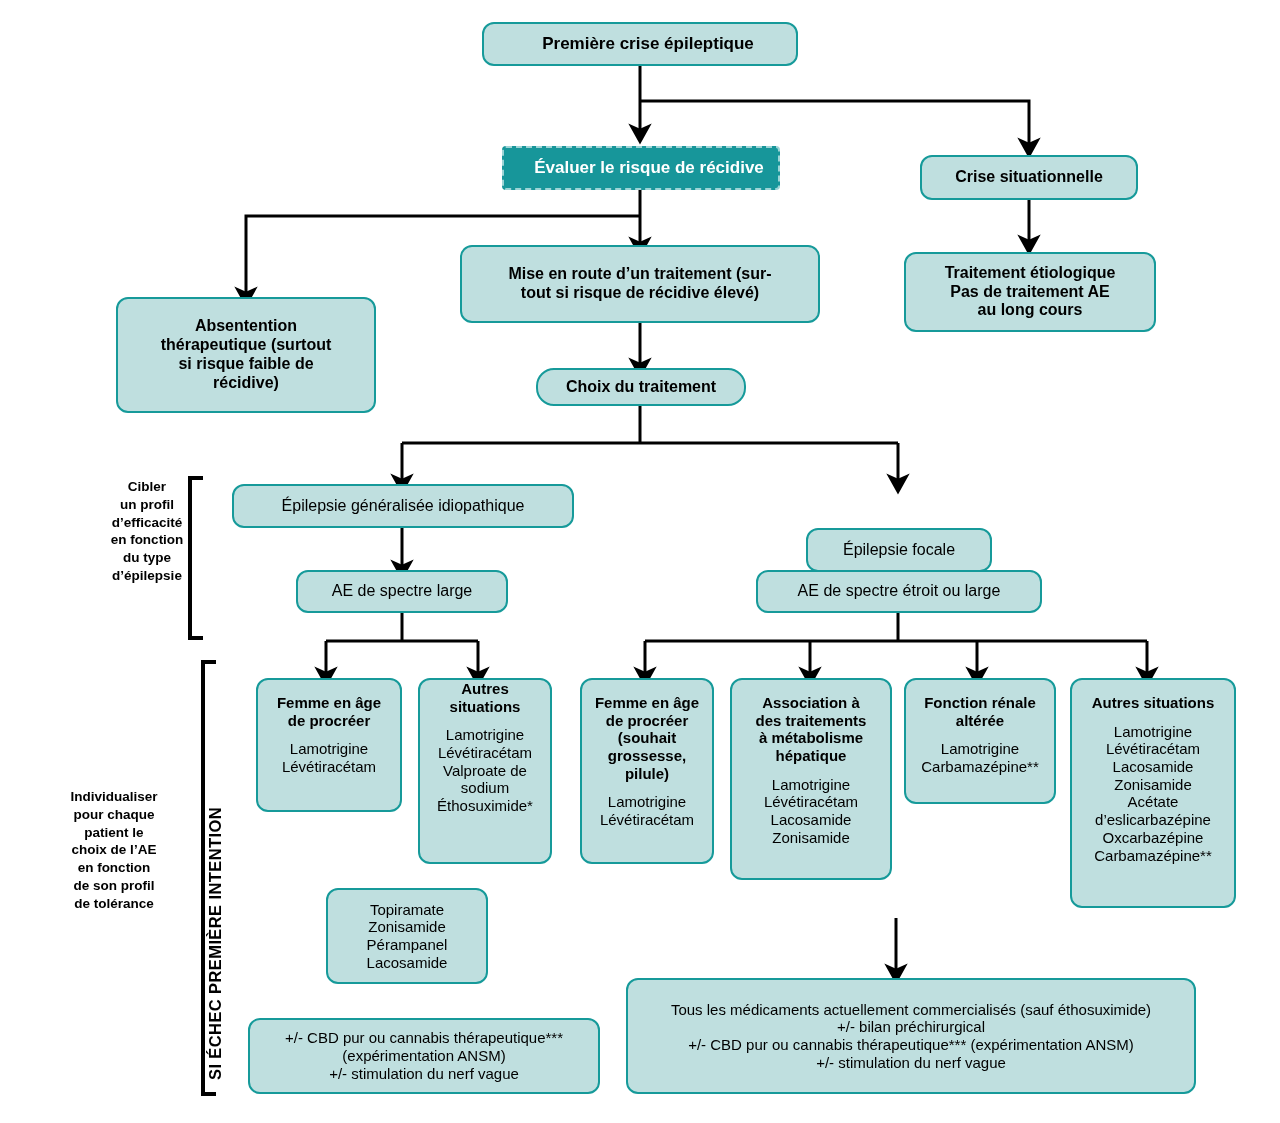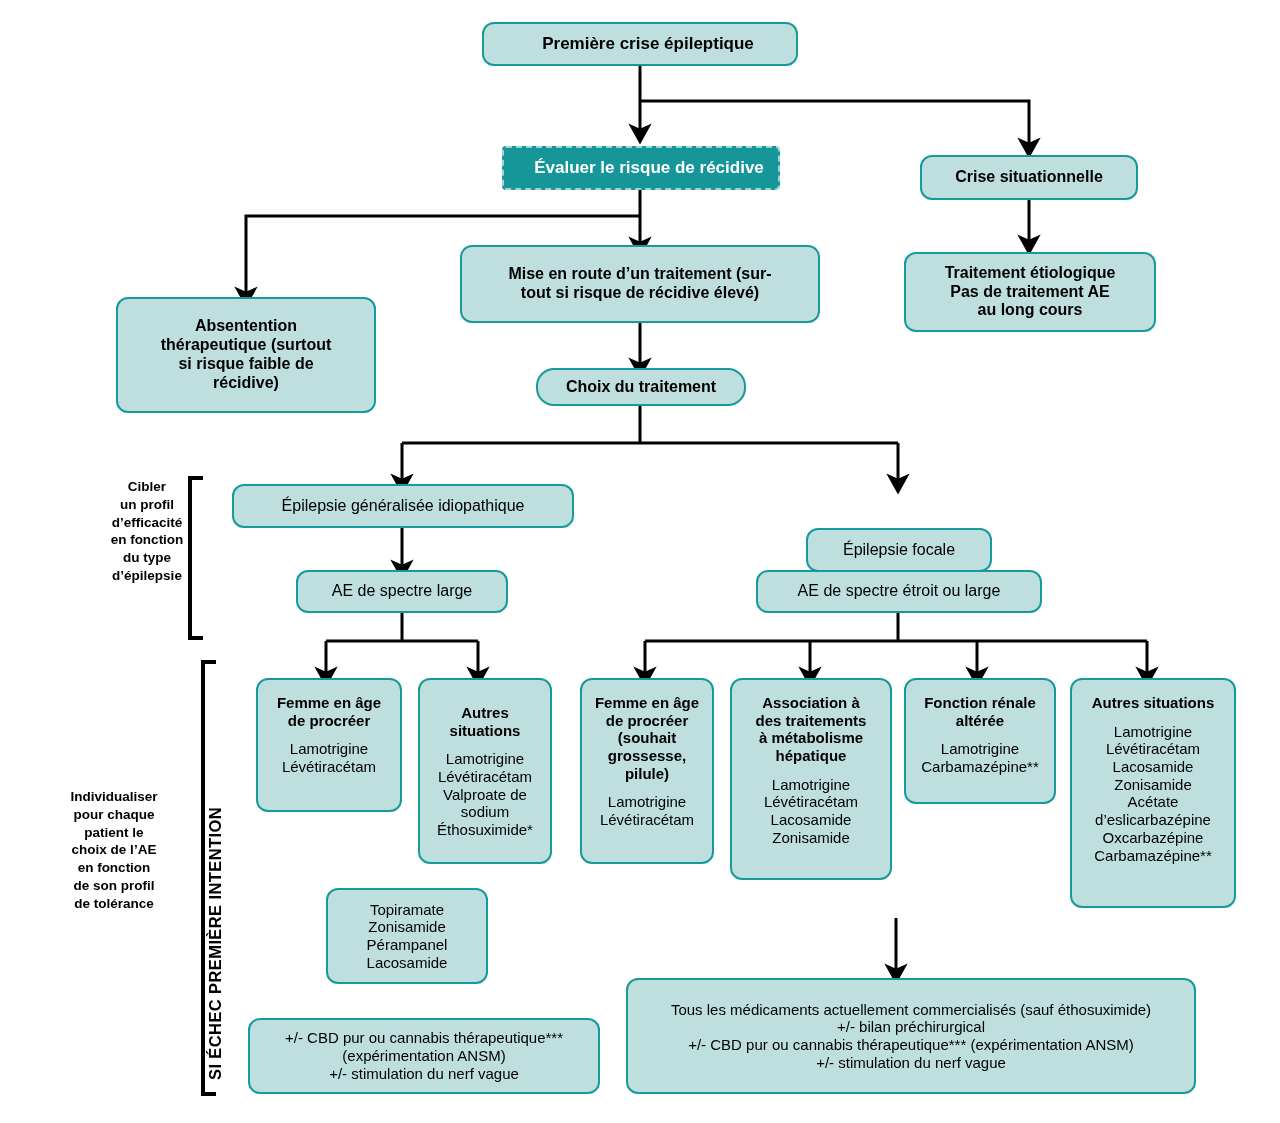--- a/index.html
+++ b/index.html
@@ -174,21 +174,21 @@
   <div class="node f15" style="left:256px;top:678px;width:146px;height:134px;align-items:flex-start;padding-top:14px;">
     <span class="txt">
       <span class="head" style="white-space:pre-line;">Femme en âge
 de procréer</span>
       <span class="gap"></span>
       <span style="white-space:pre-line;">Lamotrigine
 Lévétiracétam</span>
     </span>
   </div>
 
-  <div class="node f15" style="left:418px;top:678px;width:134px;height:186px;align-items:flex-start;padding-top:24px;">
+  <div class="node f15" style="left:418px;top:678px;width:134px;height:186px;align-items:flex-start;padding-top:0;">
     <span class="txt">
       <span class="head" style="white-space:pre-line;">Autres
 situations</span>
       <span class="gap"></span>
       <span style="white-space:pre-line;">Lamotrigine
 Lévétiracétam
 Valproate de
 sodium
 Éthosuximide*</span>
     </span>

